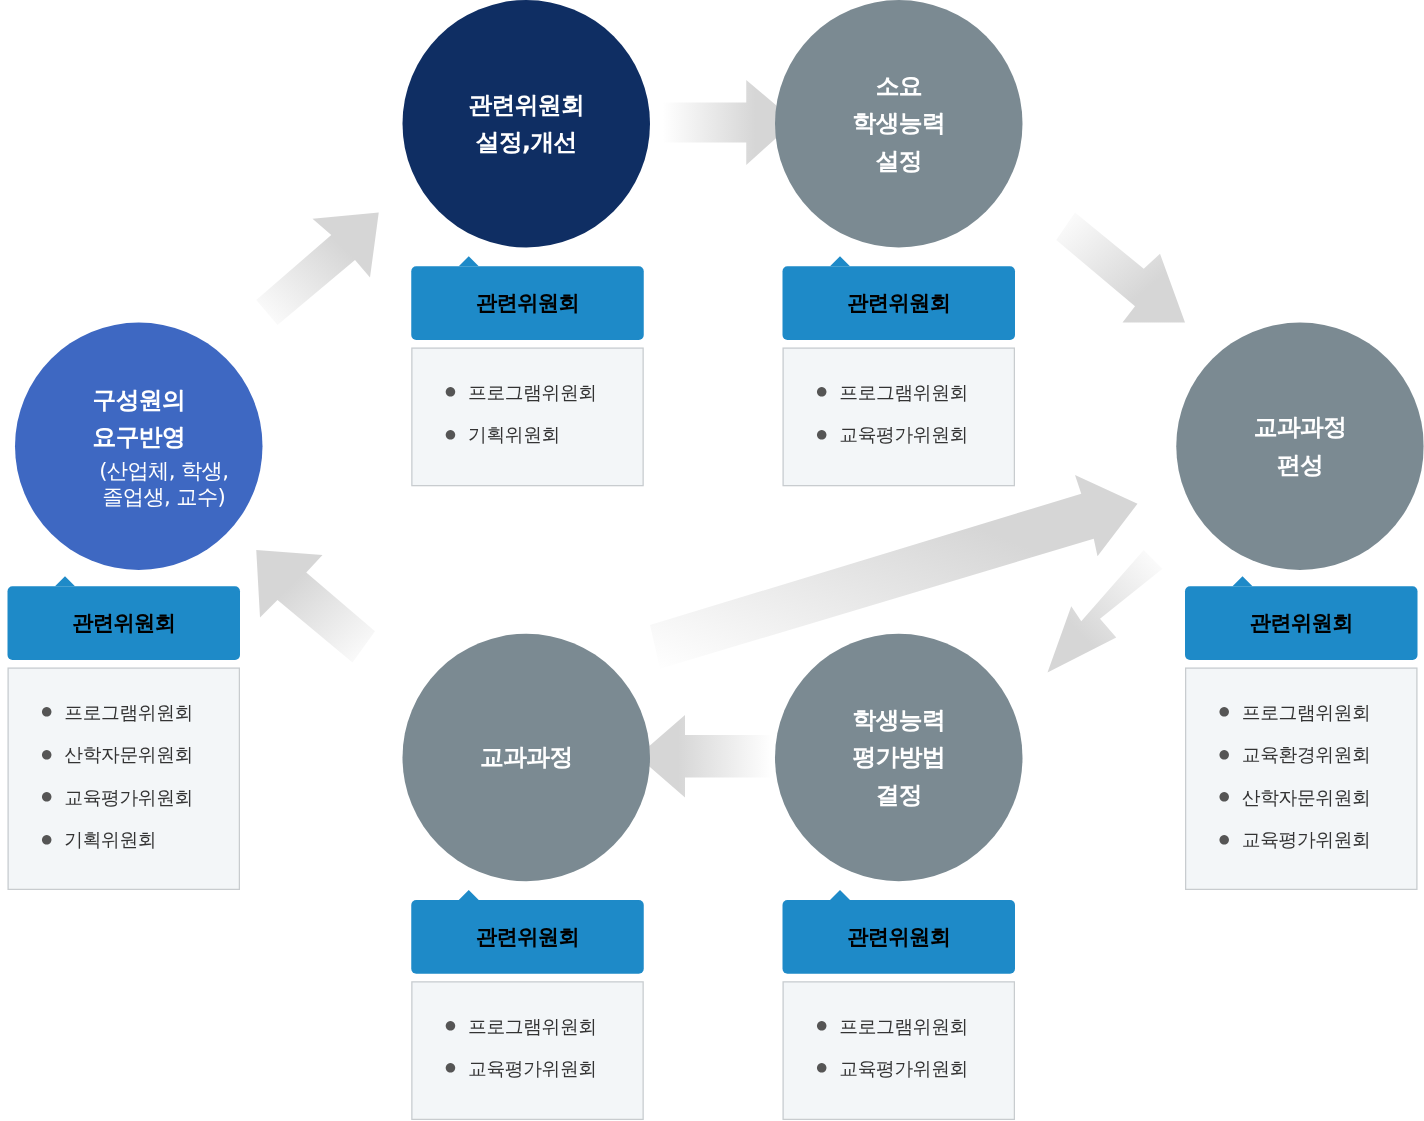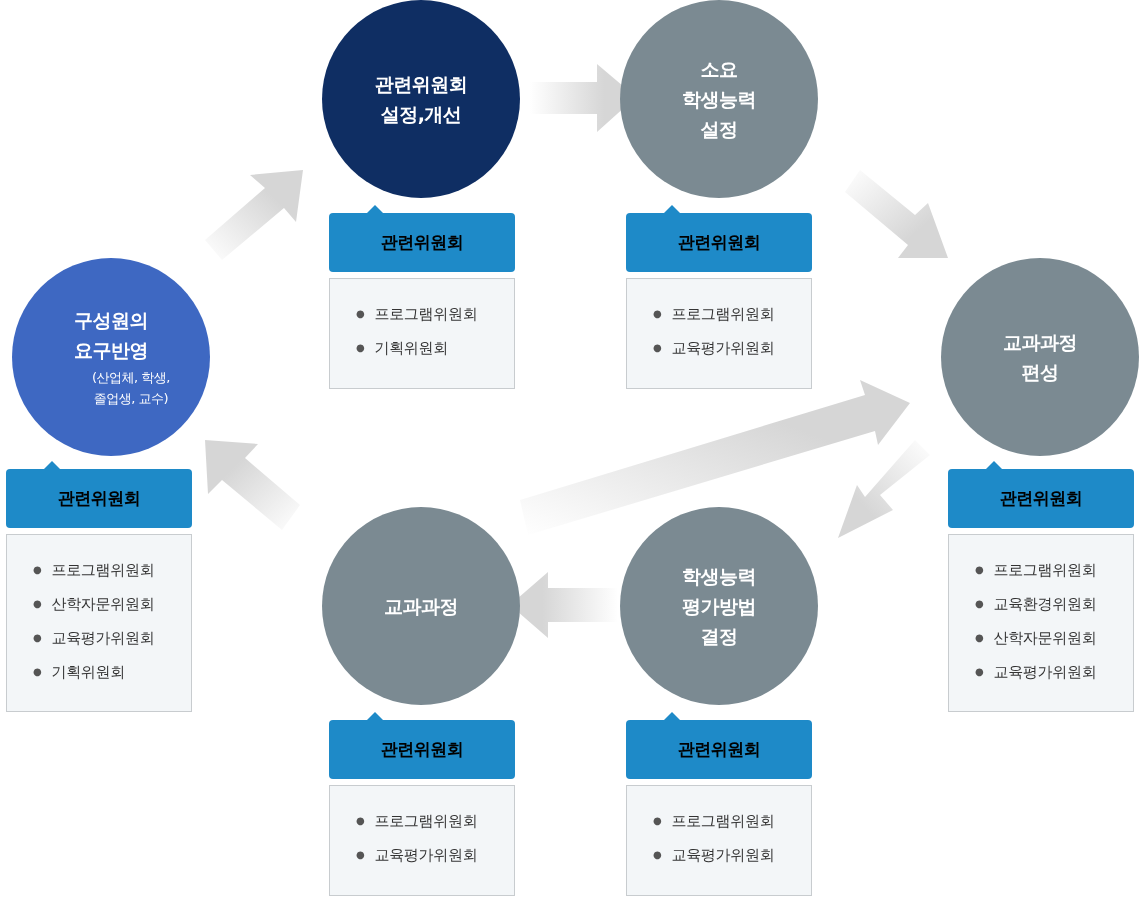--- a/index.html
+++ b/index.html
@@ -3,21 +3,21 @@
   <meta charset="utf-8">
   <style>
     html, body { margin: 0; padding: 0; background: #ffffff; }
     body { width: 1139px; height: 897px; position: relative; overflow: hidden;
            font-family: "DejaVu Sans", "Liberation Sans", sans-serif; }
     #arrows { position: absolute; left: 0; top: 0; width: 1139px; height: 897px; }
     .circle { position: absolute; width: 198px; height: 198px; border-radius: 50%;
               display: flex; flex-direction: column; align-items: center; justify-content: center;
               color: #ffffff; text-align: center; }
     .circle .title { font-size: 19px; font-weight: bold; line-height: 30px; white-space: pre-line; letter-spacing: -0.5px; }
-    .circle .sub { font-size: 13px; line-height: 21px; white-space: pre-line; margin-top: 2px; letter-spacing: -0.5px; margin-left: 40px; }
+    .circle .sub { font-size: 17px; line-height: 21px; white-space: pre-line; margin-top: 2px; letter-spacing: -0.5px; margin-left: 40px; }
     .c-navy { background: #0f2e63; }
     .c-blue { background: #3e68c2; }
     .c-gray { background: #7b8a92; }
     .committee { position: absolute; width: 186px; }
     .committee .head { position: relative; background: #1e8ac8; border-radius: 4px; height: 59px;
                        display: flex; align-items: center; justify-content: center;
                        color: #000000; font-size: 17px; font-weight: bold; letter-spacing: -0.5px; }
     .committee .head::before { content: ""; position: absolute; top: -8px; left: 38px;
                        border-left: 8px solid transparent; border-right: 8px solid transparent;
                        border-bottom: 8px solid #1e8ac8; }

